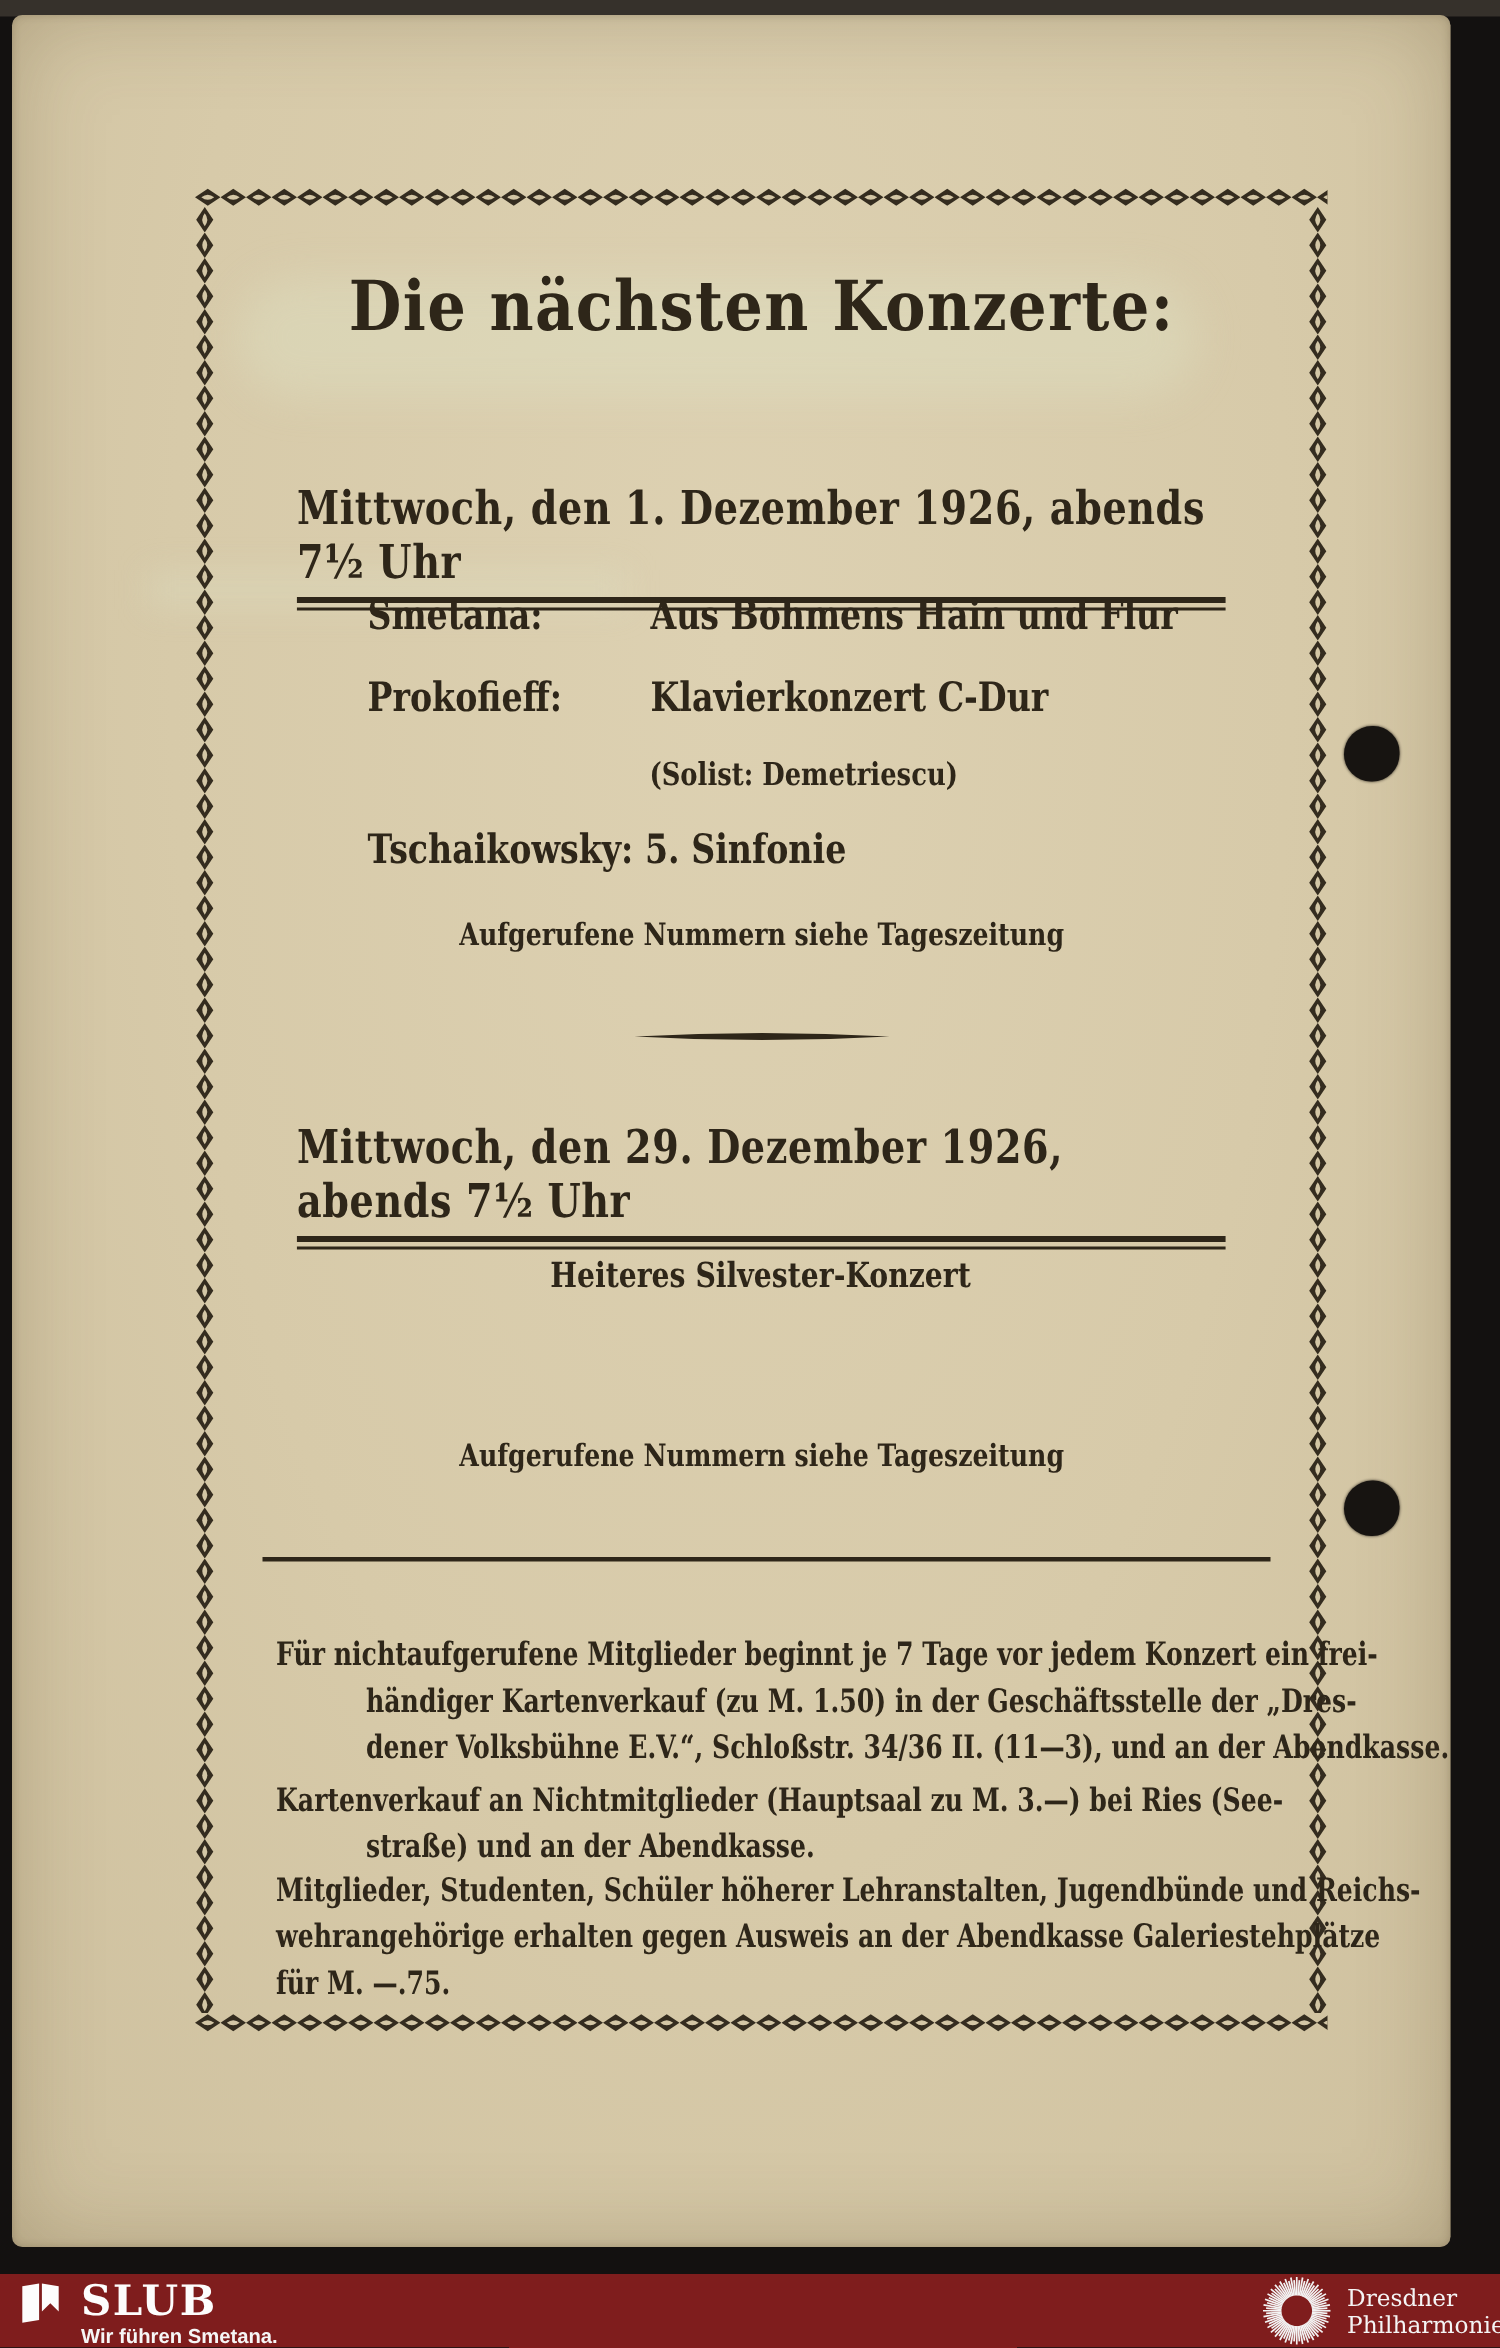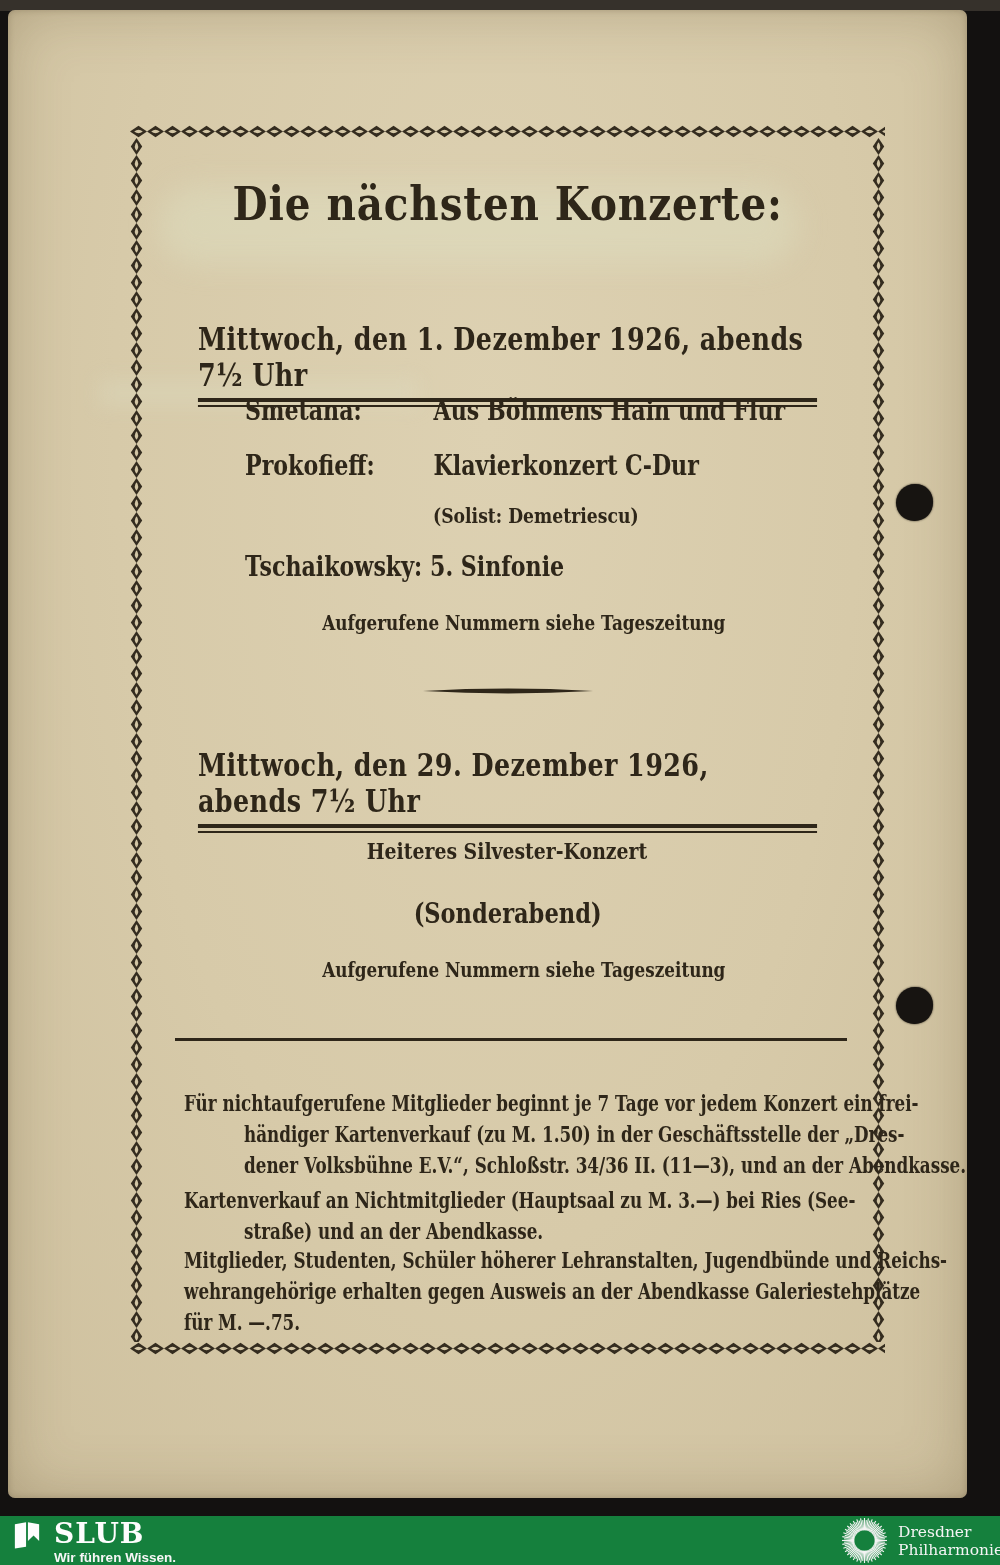--- a/index.html
+++ b/index.html
@@ -36,40 +36,40 @@
   .dateline{font-size:31px;letter-spacing:.5px;position:relative;
             border-bottom:4px solid #2e2619;padding-bottom:5px;}
   .dateline::after{content:"";position:absolute;left:0;right:0;bottom:-9px;height:2px;
             background:#2e2619;}
 
   .prow{position:absolute;left:115px;white-space:nowrap;transform:scaleX(.82);
         transform-origin:0 50%;font-size:27px;}
   .prow .comp{display:inline-block;min-width:230px;}
   .prow1{top:270px}.prow2{top:325px}.prow4{top:426px}
   .solist{position:absolute;left:303px;top:378px;font-size:21px;white-space:nowrap;}
-  .note-row{position:absolute;left:16px;width:100%;text-align:center;font-size:20.5px;}
+  .note-row{position:absolute;left:0;width:100%;text-align:center;font-size:20.5px;}
   .note1{top:486px}.note2{top:833px}
 
   .lens{position:absolute;left:0;width:100%;top:556px;text-align:center;}
   .c2title{position:absolute;left:0;width:100%;top:712px;text-align:center;font-size:23px;}
   .c2sub{position:absolute;left:0;width:100%;top:772px;text-align:center;font-size:27.5px;}
 
   .rule{position:absolute;left:45px;top:913px;width:672px;height:3px;background:#2e2619;}
 
   .notice{position:absolute;left:42px;width:700px;font-size:21.5px;line-height:31px;
           font-weight:bold;color:#2e2619;margin-left:12px;}
   .notice div{white-space:nowrap;transform:scaleX(.78);transform-origin:0 50%;}
   .hang div:not(:first-child){margin-left:60px;}
   .np1{top:963px}.np2{top:1060px}.np3{top:1120px}
 
   .hole{position:absolute;width:37px;height:37px;border-radius:52% 48% 50% 50%;
         background:#171411;box-shadow:0 0 2px rgba(20,15,10,.9);}
   .hole1{left:888px;top:474px}.hole2{left:888px;top:977px}
 
-  .footerbar{position:absolute;left:0;right:0;top:1516px;height:49px;background:#15803d;}
+  .footerbar{position:absolute;left:0;right:0;top:1516px;height:49px;background:#7f1d1d;}
   .slub{position:absolute;left:13px;top:3px;display:flex;align-items:flex-start;}
   .slub-text{margin-left:13px;}
   .slub-word{font-family:"DejaVu Serif",serif;font-weight:bold;font-size:28px;
              color:#fdfdfd;letter-spacing:1px;line-height:30px;}
   .slub-tag{font-family:"Liberation Sans",sans-serif;font-weight:bold;font-size:13.5px;
             color:#f6f6f6;margin-top:1px;}
   .phil{position:absolute;left:841px;top:1px;display:flex;align-items:center;}
   .phil-name{margin-left:10px;font-family:"DejaVu Serif",serif;font-size:15.5px;
              color:#f4f4f4;line-height:18px;}
 </style>
@@ -1049,23 +1049,20 @@
         <svg width="170" height="10" viewBox="0 0 170 10">
           <path d="M0,5 Q85,0.2 170,5 Q85,9.8 0,5 Z" fill="#2e2619"></path>
         </svg>
       </div>
 
       <div class="h-row h2-row">
         <span class="gothic cx dateline">Mittwoch, den 29. Dezember 1926, abends 7½ Uhr</span>
       </div>
       <div class="c2title">
         <span class="gothic cx">Heiteres Silvester-Konzert</span>
-      </div>
-      <div class="c2sub">
-        <span class="gothic cx">(Sonderabend)</span>
       </div>
       <div class="note-row note2">
         <span class="gothic cx">Aufgerufene Nummern siehe Tageszeitung</span>
       </div>
 
       <div class="rule"></div>
 
       <div class="notice hang np1">
           <div>Für nichtaufgerufene Mitglieder beginnt je 7 Tage vor jedem Konzert ein frei-</div>
           <div>händiger Kartenverkauf (zu M. 1.50) in der Geschäftsstelle der „Dres-</div>
@@ -1087,21 +1084,21 @@
   </div>
 
   <div class="footerbar">
     <div class="slub">
       <svg width="28" height="31" viewBox="0 0 30 32">
         <path d="M2,5 L14,3 L14,29 L2,31 Z" fill="#fdfdfd"></path>
         <path d="M16,3 L28,5 L28,23 L22,17 L16,23 Z" fill="#fdfdfd"></path>
       </svg>
       <div class="slub-text">
         <div class="slub-word">SLUB</div>
-        <div class="slub-tag">Wir führen Wissen.</div>
+        <div class="slub-tag">Wir führen Smetana.</div>
       </div>
     </div>
     <div class="phil">
       <svg id="sunburst" width="47" height="47" viewBox="0 0 47 47">
           <line x1="33.7" y1="23.5" x2="46" y2="23.5" stroke="#f3f3f3" stroke-width="1.15"></line>
           <line x1="33.6611859205358" y1="24.38898857602611" x2="43.921991310880784" y2="25.286692726326994" stroke="#f3f3f3" stroke-width="1.15"></line>
           <line x1="33.54503908072452" y1="25.27121141220269" x2="45.65817444277468" y2="27.407083997505932" stroke="#f3f3f3" stroke-width="1.15"></line>
           <line x1="33.3524434281485" y1="26.139954260045712" x2="43.301479438925895" y2="28.805790424601675" stroke="#f3f3f3" stroke-width="1.15"></line>
           <line x1="33.084864732016264" y1="26.98860546192182" x2="44.64308396768294" y2="31.195453224827546" stroke="#f3f3f3" stroke-width="1.15"></line>
           <line x1="32.74433942777383" y1="27.810706269755133" x2="42.079309634251324" y2="32.16367436568434" stroke="#f3f3f3" stroke-width="1.15"></line>

